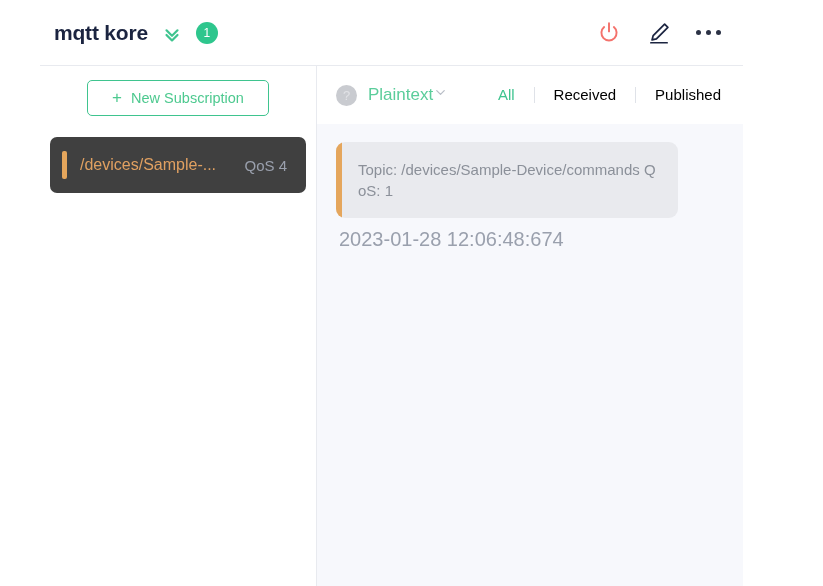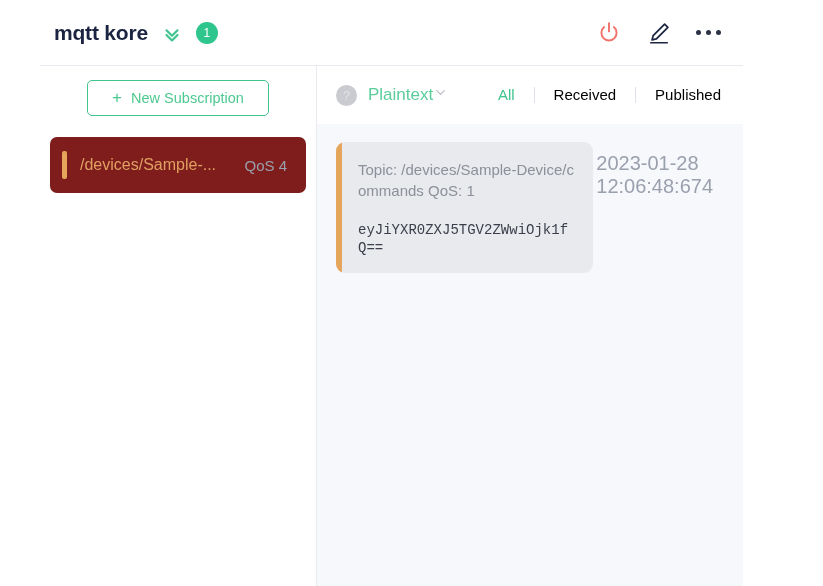--- a/index.html
+++ b/index.html
@@ -151,21 +151,21 @@
     top: -1px;
   }
 
   .sub-list {
     margin-top: 21px;
     padding: 0 10px;
   }
 
   .sub-item {
     height: 56px;
-    background: #7f1d1d;
+    background: #404040;
     border-radius: 7px;
     display: flex;
     align-items: center;
     padding-left: 12px;
     position: relative;
     cursor: pointer;
   }
 
   .sub-accent {
     width: 5px;
@@ -264,21 +264,21 @@
 
   
   .messages {
     flex: 1;
     overflow: hidden;
     padding: 18px 0 0 19px;
   }
 
   .message {
     display: flex;
-    flex-direction: row;
+    flex-direction: column;
     align-items: flex-start;
     justify-content: space-between;
   }
 
   .bubble {
     position: relative;
     max-width: 342px;
     background: #e9eaee;
     border-radius: 9px;
     padding: 17px 18px 16px 22px;
@@ -407,21 +407,20 @@
           <div class="filter-sep"></div>
           <div class="filter-tab">Published</div>
         </div>
       </div>
 
       <div class="messages">
         <div class="message">
           <div class="bubble">
             <span class="bubble-accent"></span>
             <div class="bubble-meta">Topic: /devices/Sample-Device/commands    QoS: 1</div>
-            <div class="bubble-payload">eyJiYXR0ZXJ5TGV2ZWwiOjk1fQ==</div>
           </div>
           <div class="message-time">2023-01-28 12:06:48:674</div>
         </div>
       </div>
 
     </div>
   </div>
 </div>
 
 </body></html>

